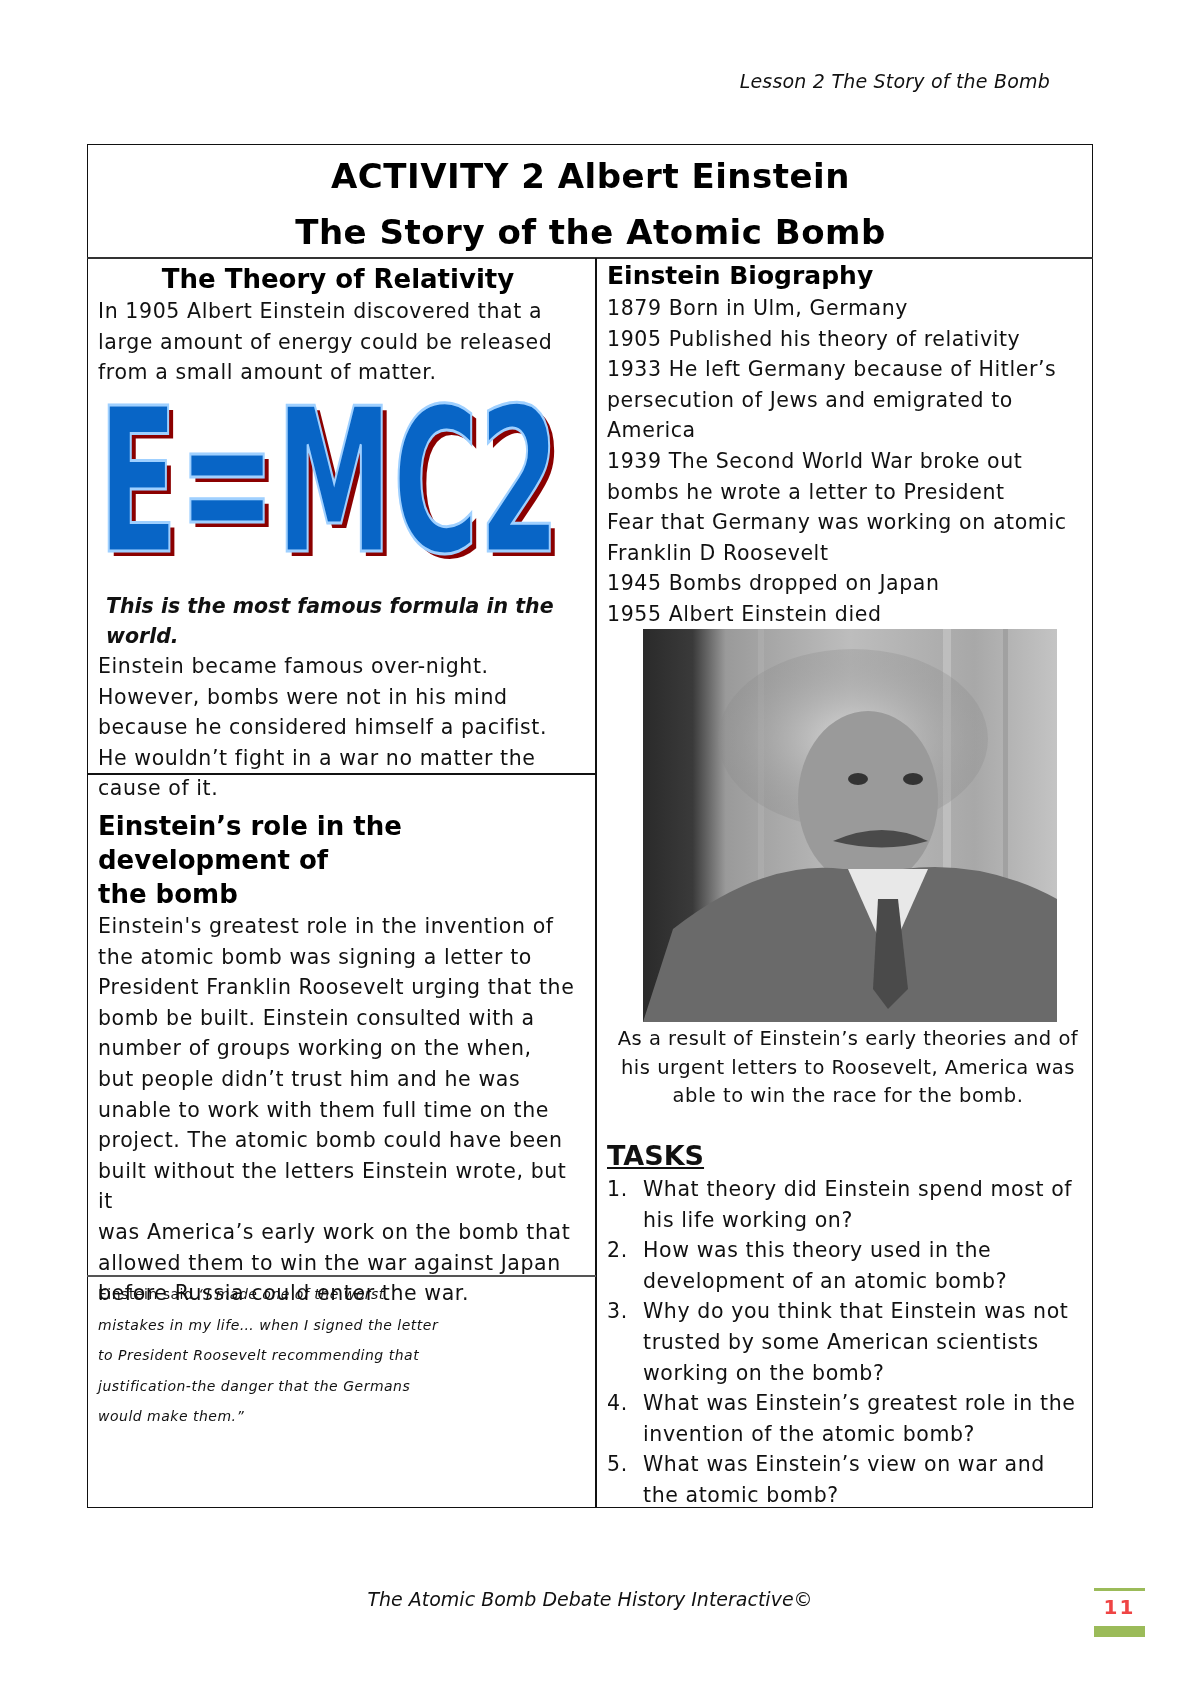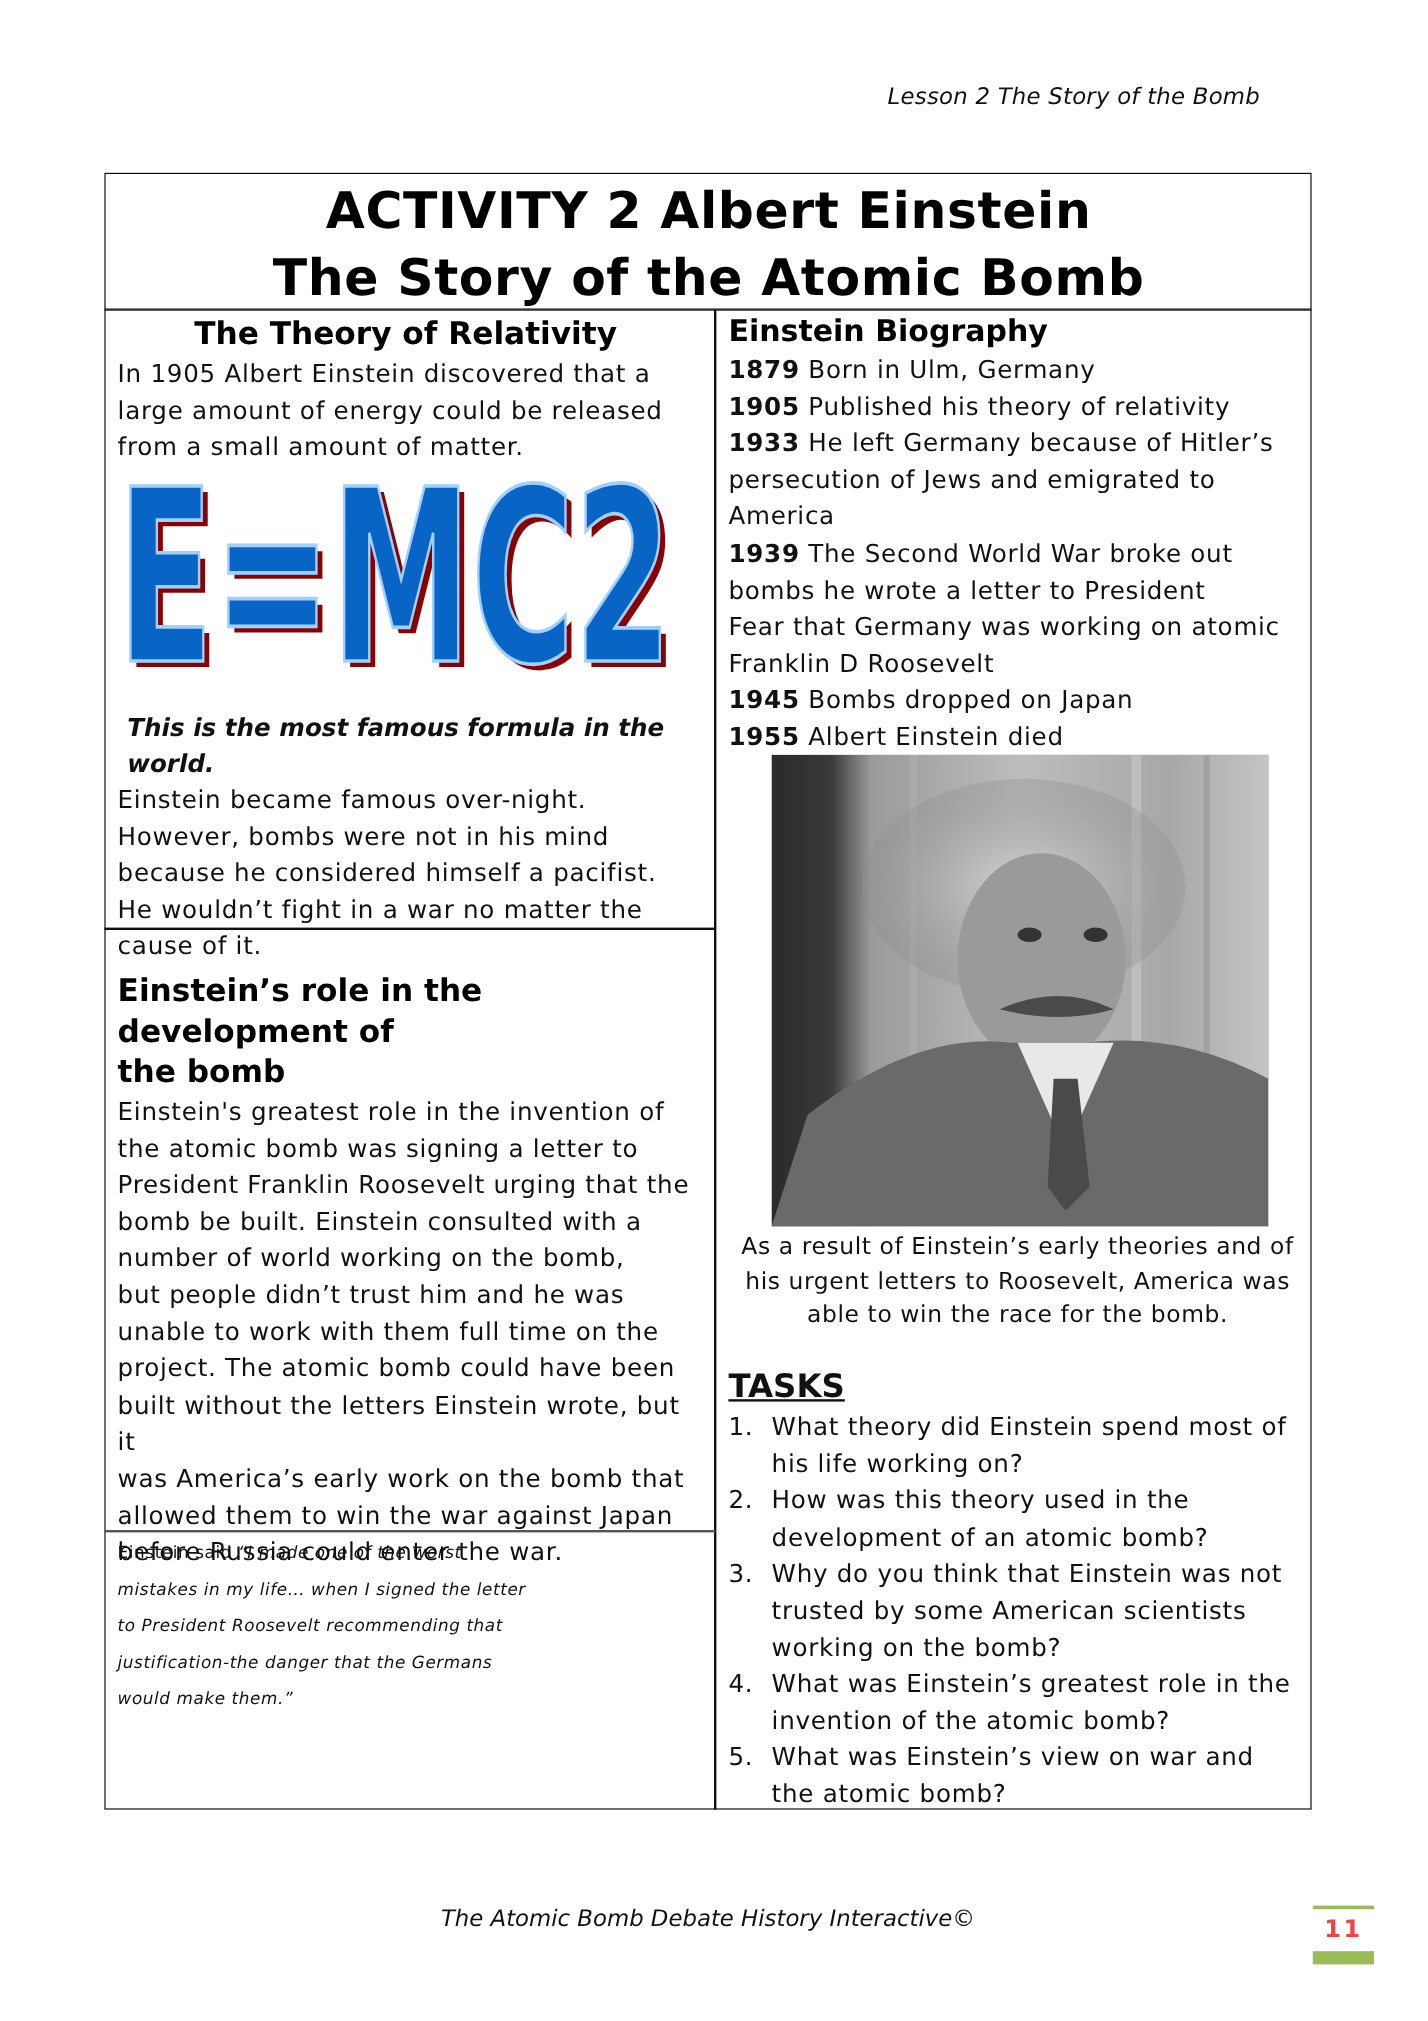--- a/index.html
+++ b/index.html
@@ -9,36 +9,36 @@
 
   .running-head { left: 640px; top: 70px; width: 410px; text-align: right;
                   font-style: italic; font-size: 19px; color: #111; letter-spacing: 0.2px; }
 
   .frame { left: 87px; top: 144px; width: 1006px; height: 1364px;
            border: 1.5px solid #111; box-sizing: border-box; }
   .hline { background: #333; height: 1.5px; }
   .vline { background: #111; width: 1.5px; }
 
   .title { left: 88px; top: 148px; width: 1005px; text-align: center;
-           font-weight: bold; font-size: 42px; line-height: 56px; color: #000;
+           font-weight: bold; font-size: 34px; line-height: 56px; color: #000;
            letter-spacing: 0.5px; }
 
   .col-left { left: 98px; width: 490px; }
   .col-right { left: 607px; width: 482px; }
 
   .sec-heading { font-weight: bold; font-size: 26px; line-height: 34px; color: #000; }
   .body-text { font-size: 20.5px; line-height: 30.6px; letter-spacing: 0.6px; color: #111; }
 
   .emc2 { left: 98px; top: 393px; width: 470px; height: 170px; }
 
   .formula-caption { font-weight: bold; font-style: italic; font-size: 20.5px;
                      line-height: 30px; color: #111; padding-left: 8px; }
 
   .bio-line { font-size: 20.5px; line-height: 30.6px; letter-spacing: 0.6px; }
-  .bio-year { font-weight: bold; text-align: center; }
+  .bio-year { font-weight: normal; text-align: center; }
 
   .photo { left: 643px; top: 629px; width: 414px; height: 393px; overflow: hidden; background: #8a8a8a; }
 
   .caption { left: 610px; top: 1025px; width: 476px; text-align: center;
              font-size: 19.5px; line-height: 28.5px; letter-spacing: 0.5px; }
 
   .tasks-heading { left: 607px; top: 1139px; font-weight: bold; font-size: 27px;
                    text-decoration: underline; line-height: 34px; }
   .tasks { left: 607px; top: 1174px; width: 485px; margin: 0; padding: 0; list-style: none; }
   .tasks li { position: relative; padding-left: 36px; font-size: 20.5px;
@@ -106,21 +106,21 @@
 <div class="abs col-left" style="top:809px;">
   <div class="sec-heading">
     <div>Einstein’s role in the development of</div>
     <div>the bomb</div>
   </div>
   <div class="body-text">
     <div>Einstein's greatest role in the invention of</div>
     <div>the atomic bomb was signing a letter to</div>
     <div>President Franklin Roosevelt urging that the</div>
     <div>bomb be built. Einstein consulted with a</div>
-    <div>number of world working on the bomb,</div>
+    <div>number of groups working on the when,</div>
     <div>but people didn’t trust him and he was</div>
     <div>unable to work with them full time on the</div>
     <div>project. The atomic bomb could have been</div>
     <div>built without the letters Einstein wrote, but it</div>
     <div>was America’s early work on the bomb that</div>
     <div>allowed them to win the war against Japan</div>
     <div>before Russia could enter the war.</div>
   </div>
 </div>
 

